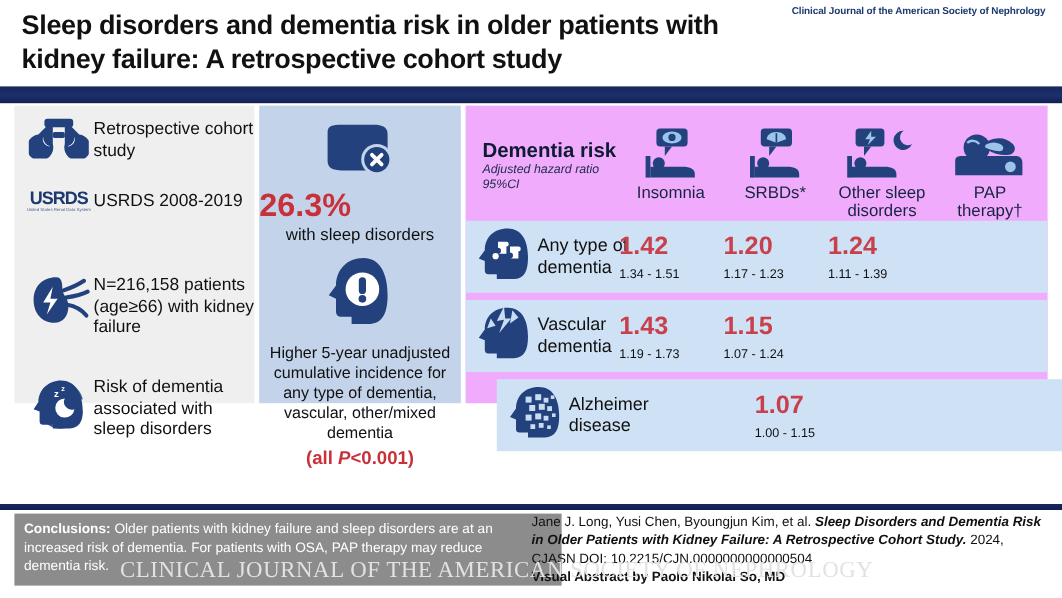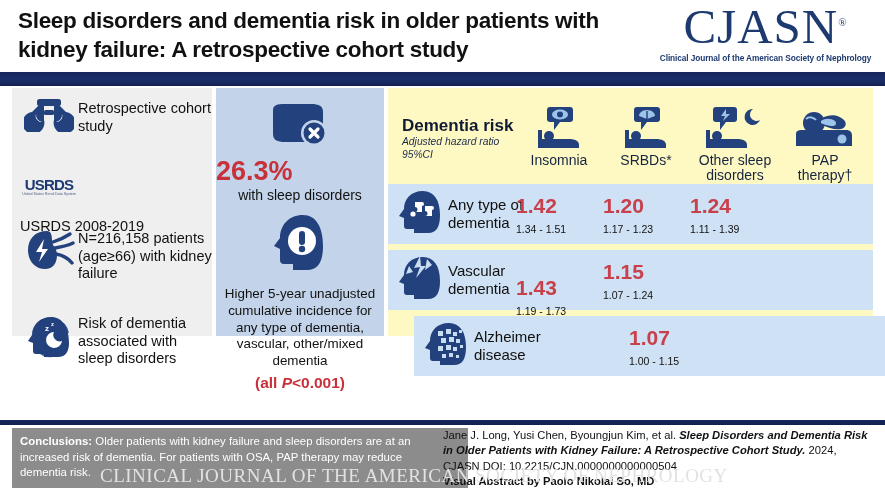--- a/index.html
+++ b/index.html
@@ -30,28 +30,28 @@
     letter-spacing:-0.1px; white-space:nowrap;
   }
   .blue-bar { position:absolute; left:0; top:72px; width:885px; height:14px;
     background:linear-gradient(180deg,#17275e 0%,#1b2f6b 55%,#12204f 100%); }
 
   
   .panels { position:absolute; left:0; top:88px; width:885px; height:330px; }
   .panel { position:absolute; top:0; height:248px; }
   .p-left   { left:12px;  width:200px; background:#efefef; }
   .p-mid    { left:216px; width:168px; background:#c3d4ea; }
-  .p-right  { left:388px; width:485px; background:#fef9c3; }
+  .p-right  { left:388px; width:485px; background:#f0abfc; }
 
   
   .lrow { position:absolute; left:8px; display:flex; align-items:flex-start; }
   .licon { width:58px; flex:0 0 58px; display:flex; justify-content:center; align-items:center; }
   .ltext { font-size:14.5px; line-height:1.22; color:#111; padding-top:2px; }
   .lrow-1 { top:10px; }
-  .lrow-2 { top:70px;flex-direction:column; }
+  .lrow-2 { top:70px; }
   .lrow-3 { top:140px; }
   .lrow-4 { top:225px; }
   .usrds-logo { text-align:center; width:58px; }
   .usrds-word { font-family:"Liberation Sans", sans-serif; font-weight:bold; font-size:15px;
     color:#1d3a70; letter-spacing:-0.8px; line-height:1; }
   .usrds-tag { font-size:3.6px; color:#4a5c85; letter-spacing:0px; margin-top:1px; line-height:1.1;}
 
   
   .m-pillow { position:absolute; left:0; right:0; top:12px; text-align:center; }
   .m-pct { position:absolute; left:0; right:0; top:68px; text-align:left;
@@ -114,21 +114,20 @@
   }
 </style>
 </head>
 <body>
 
 <div class="page">
 
   <div class="header">
     <div class="title">Sleep disorders and dementia risk in older patients with kidney failure: A retrospective cohort study</div>
     <div class="logo-wrap">
-      <div class="logo-main"><span>CJASN</span><span class="logo-reg">®</span></div>
       <div class="logo-sub">Clinical Journal of the American Society of Nephrology</div>
     </div>
   </div>
   <div class="blue-bar"></div>
 
   <div class="panels">
 
     <div class="panel p-left">
 
       <div class="lrow lrow-1">
@@ -312,21 +311,21 @@
             <path d="M27 3 C15 3 8 11 8 21 L3 28 L8 30 L8 38 A3 3 0 0 0 11 41 L18 41 L18 45 L32 45 C41 45 44 38 44 27 C44 12 38 3 27 3 Z" fill="#22417d"></path>
             <path d="M24 2 L18 14 L24 13 L20 24 L30 12 L25 12 Z" fill="#c9ddf2"></path>
             <path d="M31 5 L29 16 L36 11 Z" fill="#c9ddf2"></path>
             <path d="M13 12 L10 20 L17 18 Z" fill="#c9ddf2"></path>
           </svg>
         </div>
         <div class="rlabel">
           <div>Vascular</div>
           <div>dementia</div>
         </div>
-        <div class="cell" style="left:128px; width:86px;margin-top:16px;">
+        <div class="cell" style="left:128px; width:86px;">
           <div class="hr red">1.43</div>
           <div class="ci95">1.19 - 1.73</div>
         </div>
         <div class="cell" style="left:215px; width:86px;">
           <div class="hr red">1.15</div>
           <div class="ci95">1.07 - 1.24</div>
         </div>
         <div class="cell" style="left:302px; width:90px;">
           <div class="hr red"></div>
           <div class="ci95"></div>

